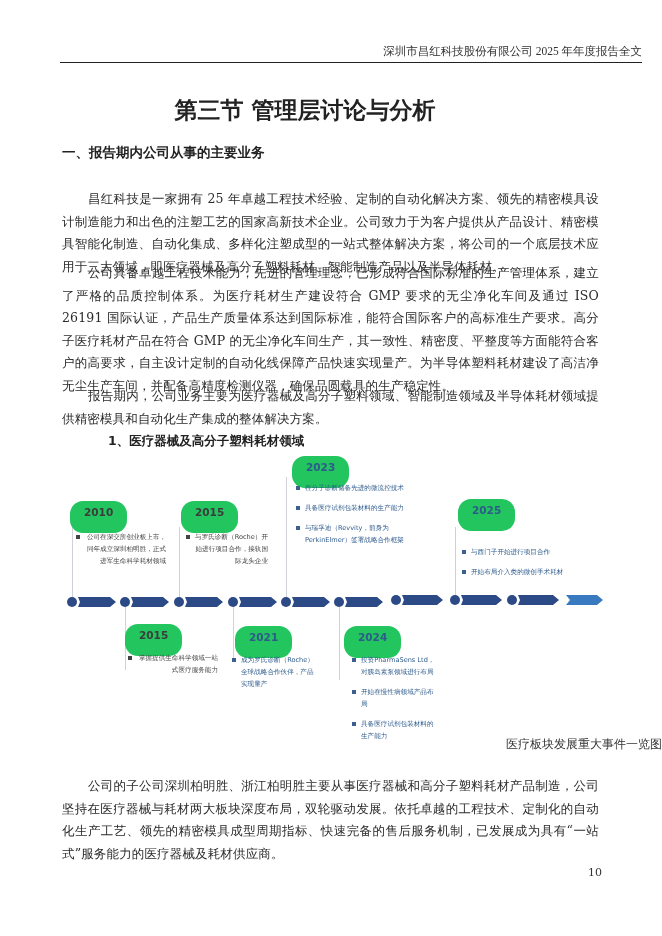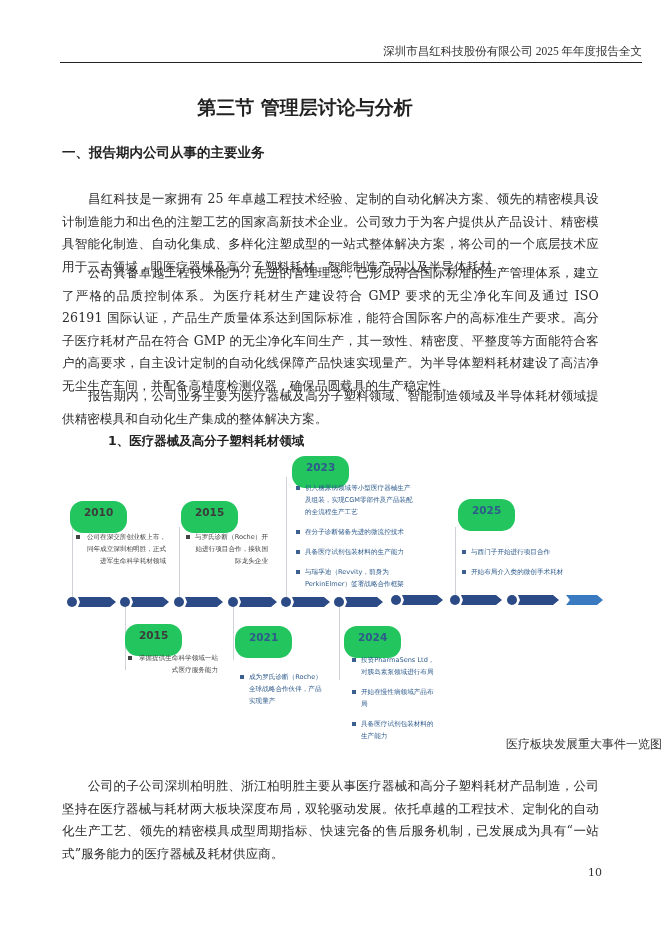--- a/index.html
+++ b/index.html
@@ -3,21 +3,21 @@
 <meta charset="utf-8">
 <style>
   html, body { margin: 0; padding: 0; background: #ffffff; }
   body { width: 662px; height: 936px; position: relative; overflow: hidden;
          font-family: "DejaVu Serif", "Liberation Serif", serif; color: #222; }
   .header { position: absolute; left: 60px; right: 20px; top: 42px; height: 20px;
             border-bottom: 1px solid #222; text-align: right; font-size: 11.5px;
             font-family: "Liberation Serif", "DejaVu Serif", serif; color: #333; }
   .header span { position: absolute; right: 0; top: 2px; }
   .title { position: absolute; left: 0; width: 610px; top: 95px; text-align: center;
-           font-size: 19px; font-weight: bold; font-family: "DejaVu Sans", sans-serif; }
+           font-size: 23px; font-weight: bold; font-family: "DejaVu Sans", sans-serif; }
   .h1 { position: absolute; left: 62px; top: 144px; font-size: 13.5px; font-weight: bold;
         font-family: "DejaVu Sans", sans-serif; }
   .para { position: absolute; left: 62px; width: 537px; font-size: 12.5px; line-height: 22.5px;
           text-indent: 26px; text-align: justify; letter-spacing: 0.15px; color: #2a2a2a;
           font-family: "DejaVu Serif", "Liberation Serif", serif; }
   .h2 { position: absolute; left: 88px; top: 433px; font-size: 12.5px; font-weight: bold;
         font-family: "DejaVu Sans", sans-serif; margin-left: 20px; }
   .figure { position: absolute; left: 62px; top: 455px; width: 548px; height: 280px; }
   .caption { position: absolute; left: 0; width: 662px; top: 736px; text-align: right;
              font-size: 12px; color: #333; }
@@ -96,27 +96,26 @@
   <div class="ev dark" style="left:66px; top:197px; width:90px;">
     <span class="b">掌握提供生命科学领域一站式医疗服务能力</span>
   </div>
 
   <div class="yr dark" style="left:119px; top:46px;">2015</div>
   <div class="ev dark" style="left:124px; top:76px; width:82px;">
     <span class="b">与罗氏诊断（Roche）开始进行项目合作，接轨国际龙头企业</span>
   </div>
 
   <div class="yr blue" style="left:173px; top:171px;">2021</div>
-  <div class="ev blue" style="left:178px; top:199px; width:82px;margin-top:17px;">
+  <div class="ev blue" style="left:170px; top:199px; width:82px;">
     <span class="b">成为罗氏诊断（Roche）全球战略合作伙伴，产品实现量产</span>
   </div>
 
   <div class="yr blue" style="left:230px; top:1px;">2023</div>
   <div class="ev blue" style="left:234px; top:27px; width:118px;">
-    <span class="b">切入糖尿病领域等小型医疗器械生产及组装，实现CGM零部件及产品装配的全流程生产工艺</span>
     <span class="b">在分子诊断储备先进的微流控技术</span>
     <span class="b">具备医疗试剂包装材料的生产能力</span>
     <span class="b">与瑞孚迪（Revvity，前身为PerkinElmer）签署战略合作框架</span>
   </div>
 
   <div class="yr blue" style="left:282px; top:171px;">2024</div>
   <div class="ev blue" style="left:290px; top:199px; width:84px;">
     <span class="b">投资PharmaSens Ltd，对胰岛素泵领域进行布局</span>
     <span class="b">开始在慢性病领域产品布局</span>
     <span class="b">具备医疗试剂包装材料的生产能力</span>

